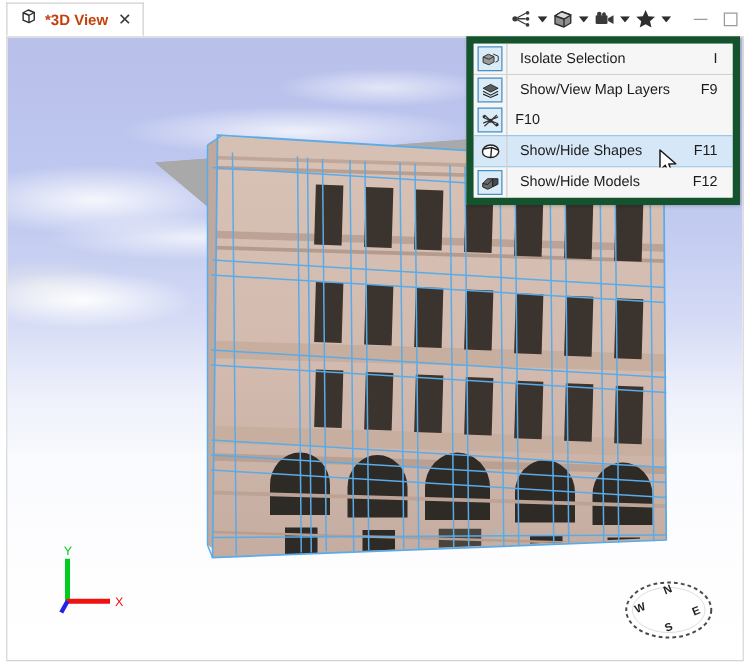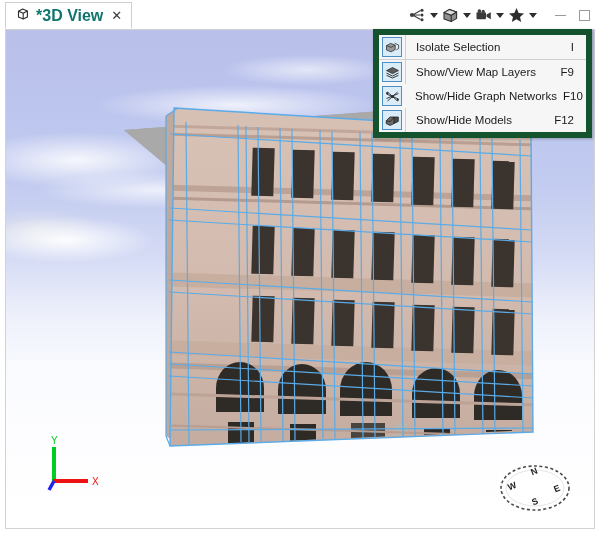--- a/index.html
+++ b/index.html
@@ -19,21 +19,21 @@
   .tab{
     position:absolute;left:5px;top:2px;height:27px;
     display:flex;align-items:center;gap:6px;
     padding:0 9px 0 10px;
     background:#ffffff;
     border:1px solid #cfcfcf;
     border-bottom:1px solid #ffffff;
     box-sizing:border-box;
   }
   .tab-label{
-    font-size:16px;font-weight:bold;color:#0f766e;white-space:nowrap;
+    font-size:12px;font-weight:bold;color:#c2410c;white-space:nowrap;
   }
   .tab-close{
     font-size:13px;color:#3b3b3b;line-height:1;cursor:default;
     font-weight:400;margin-left:2px;
   }
   .cube-ico{display:block;}
 
   
   .toolbar{
     position:absolute;right:4px;top:2px;height:26px;
@@ -419,24 +419,41 @@
         <span class="box">
           <svg width="15" height="13" viewBox="0 0 15 13">
             <path d="M1.5 8.5 L13.5 3.5 M1.5 4.0 L13.5 9.0 M2.5 2.0 L12.5 11.0 M12.5 2.0 L2.5 11.0" stroke="#3a3a3a" stroke-width="1" fill="none"></path>
             <circle cx="7.5" cy="6.5" r="1.6" fill="#2a2a2a"></circle>
             <circle cx="2.2" cy="3.2" r="1.1" fill="#2a2a2a"></circle>
             <circle cx="12.8" cy="9.8" r="1.1" fill="#2a2a2a"></circle>
           </svg>
         </span>
       </div>
       <div class="menu-sep"></div>
-      <div class="menu-label">Show/Hide Graph Networks</div>
       <div class="menu-key">F10</div>
     </div>
 
+    <div class="menu-row selected">
+      <div class="menu-ico">
+        <span class="box plain">
+          <svg width="17" height="14" viewBox="0 0 17 14">
+            <path d="M2 7.5 C2 4.2 5 2 8.5 2 C12.6 2 15 4.3 15 7 C15 10 12 12 8.5 12 C4.8 12 2 10.3 2 7.5 Z" fill="#ffffff" stroke="#222" stroke-width="1.1"></path>
+            <path d="M2.6 5.2 L9.3 4.0 L15 6.2" fill="none" stroke="#222" stroke-width="1.1"></path>
+            <path d="M9.3 4.0 L8.6 12" fill="none" stroke="#222" stroke-width="1.1"></path>
+          </svg>
+        </span>
+      </div>
+      <div class="menu-sep"></div>
+      <div class="menu-label">Show/Hide Shapes</div>
+      <div class="menu-key">F11</div>
+
+      <svg class="cursor" viewBox="0 0 16 22">
+        <path d="M1 1 L1 17 L5.2 13.2 L7.9 19.6 L10.6 18.4 L8 12.2 L13.6 12.0 Z" fill="#ffffff" stroke="#1a1a1a" stroke-width="1.2" stroke-linejoin="round"></path>
+      </svg>
+    </div>
 
     <div class="menu-row">
       <div class="menu-ico">
         <span class="box">
           <svg width="15" height="13" viewBox="0 0 15 13">
             <path d="M1.2 6.8 L5.0 3.0 L9.2 3.0 L9.2 9.4 L5.2 11.4 L1.2 9.6 Z" fill="#6a6a6a" stroke="#222" stroke-width="0.8"></path>
             <path d="M9.2 3.0 L13.3 3.0 L13.3 7.4 L9.2 9.4 Z" fill="#4a4a4a" stroke="#222" stroke-width="0.8"></path>
             <path d="M1.2 6.8 L5.2 7.6 L9.2 3.0" fill="none" stroke="#222" stroke-width="0.8"></path>
           </svg>
         </span>

